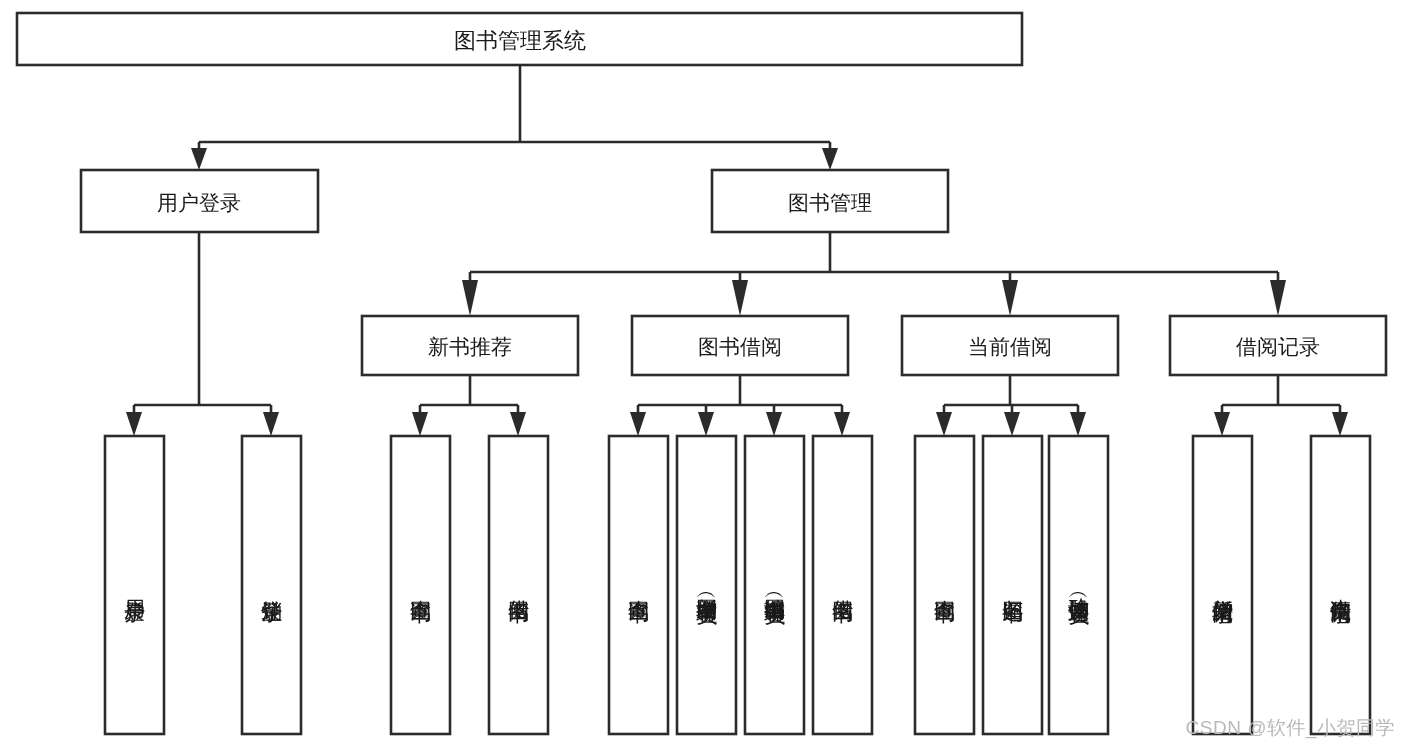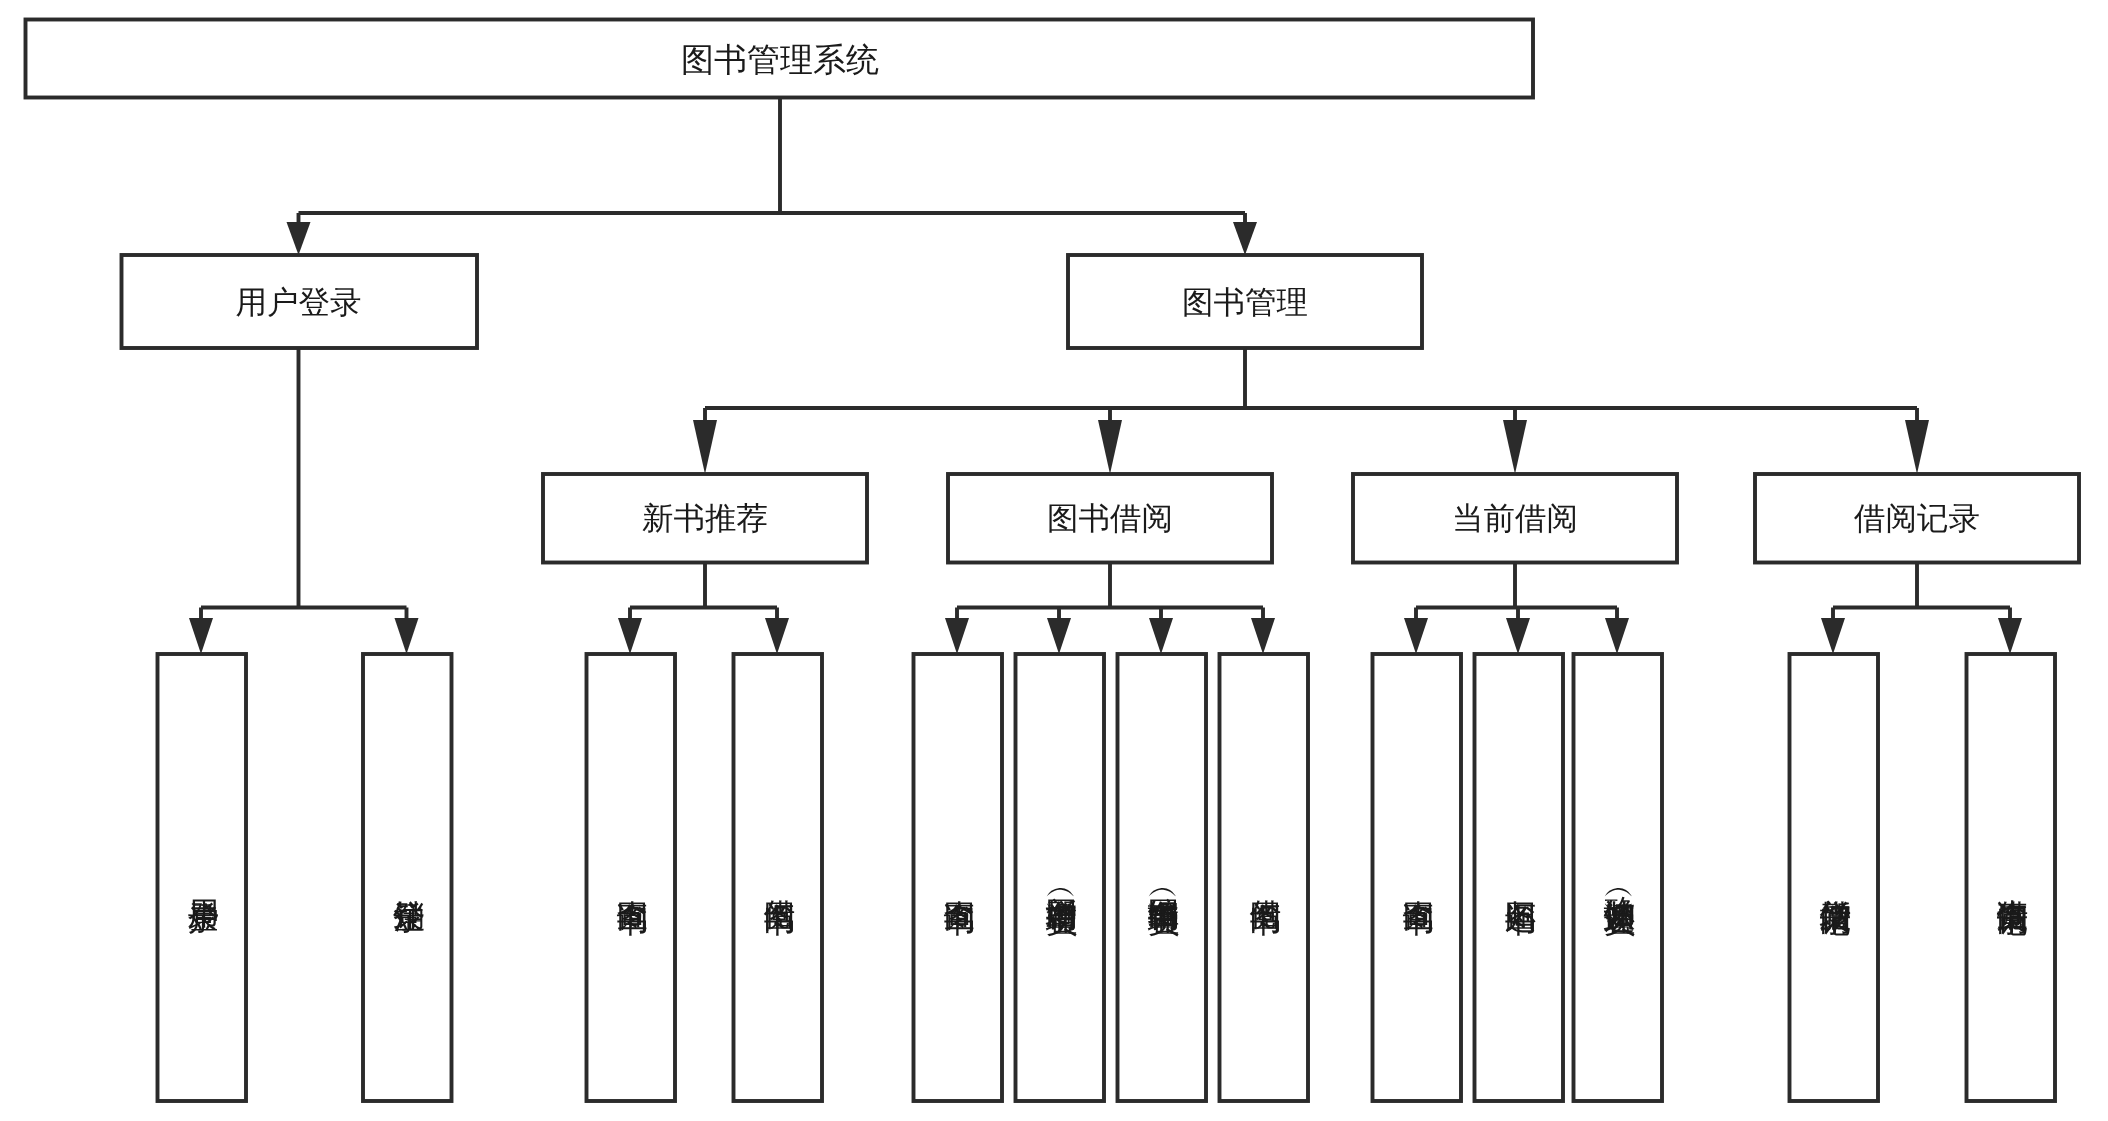--- a/index.html
+++ b/index.html
@@ -235,14 +235,15 @@
   <div class="leaf-label-wrap" style="left:745px; top:436px; width:59px; height:298px;">编辑图书（管理员）</div>
   <div class="leaf-label-wrap" style="left:813px; top:436px; width:59px; height:298px;">借阅图书</div>
 
   <div class="leaf-label-wrap" style="left:915px; top:436px; width:59px; height:298px;">查询图书</div>
   <div class="leaf-label-wrap" style="left:983px; top:436px; width:59px; height:298px;">归还图书</div>
   <div class="leaf-label-wrap" style="left:1049px; top:436px; width:59px; height:298px;">确认归还（管理员）</div>
 
   <div class="leaf-label-wrap" style="left:1193px; top:436px; width:59px; height:298px;">新增借阅记录</div>
   <div class="leaf-label-wrap" style="left:1311px; top:436px; width:59px; height:298px;">查询借阅记录</div>
 
+  <div class="watermark">CSDN @软件_小贺同学</div>
 
 </div>
 
 </body></html>

